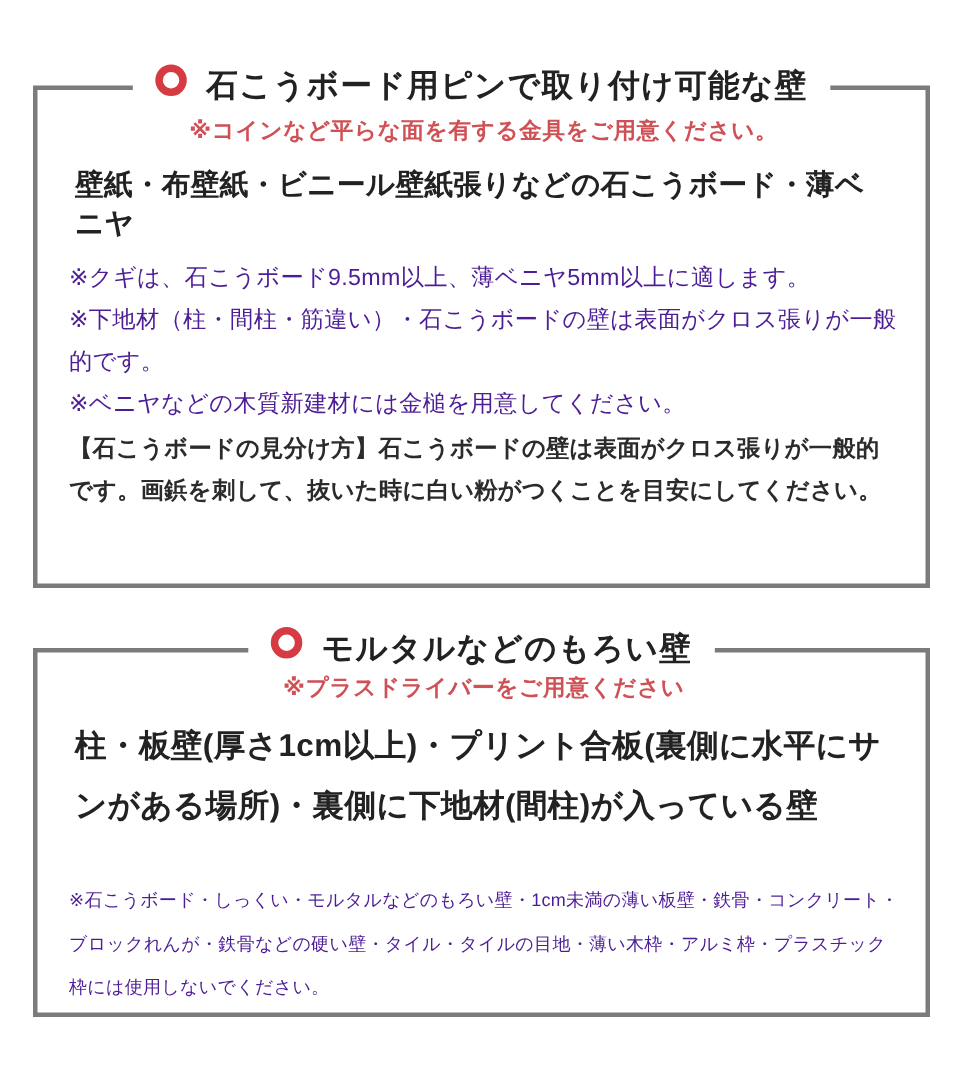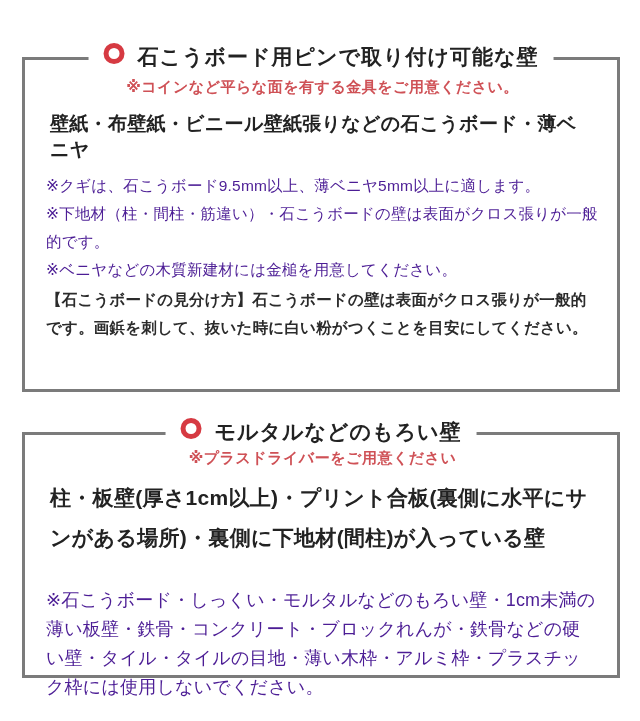--- a/index.html
+++ b/index.html
@@ -85,21 +85,21 @@
     color: #4c1d95;
     letter-spacing: 0.2px;
   }
   .body-block p.highlight {
     font-weight: bold;
     color: #2b2b2b;
     margin-top: 2px;
   }
   .box-screw .body-block { margin-top: 7px; }
   .box-screw .body-block p {
-    font-size: 18px;
+    font-size: 12px;
     line-height: 29px;
     margin-top: 28px;
   }
 </style>
 </head>
 <body>
 
 <div class="canvas">
 
   <section class="box box-pin">

